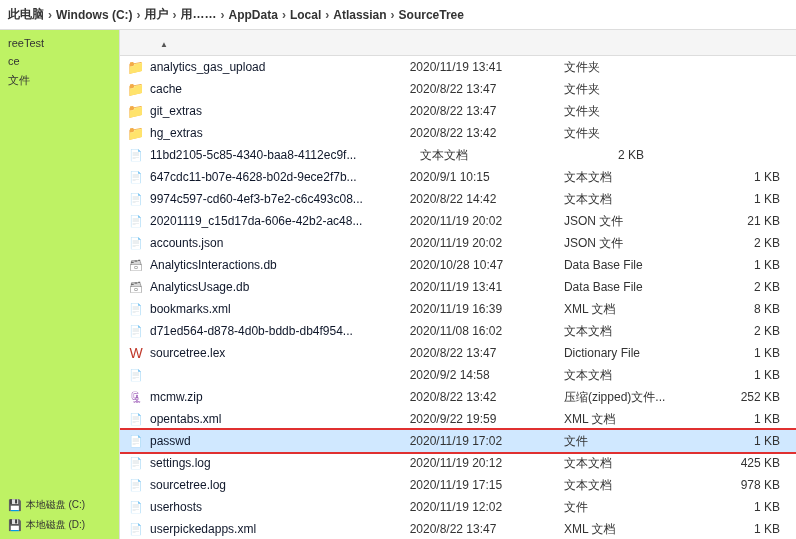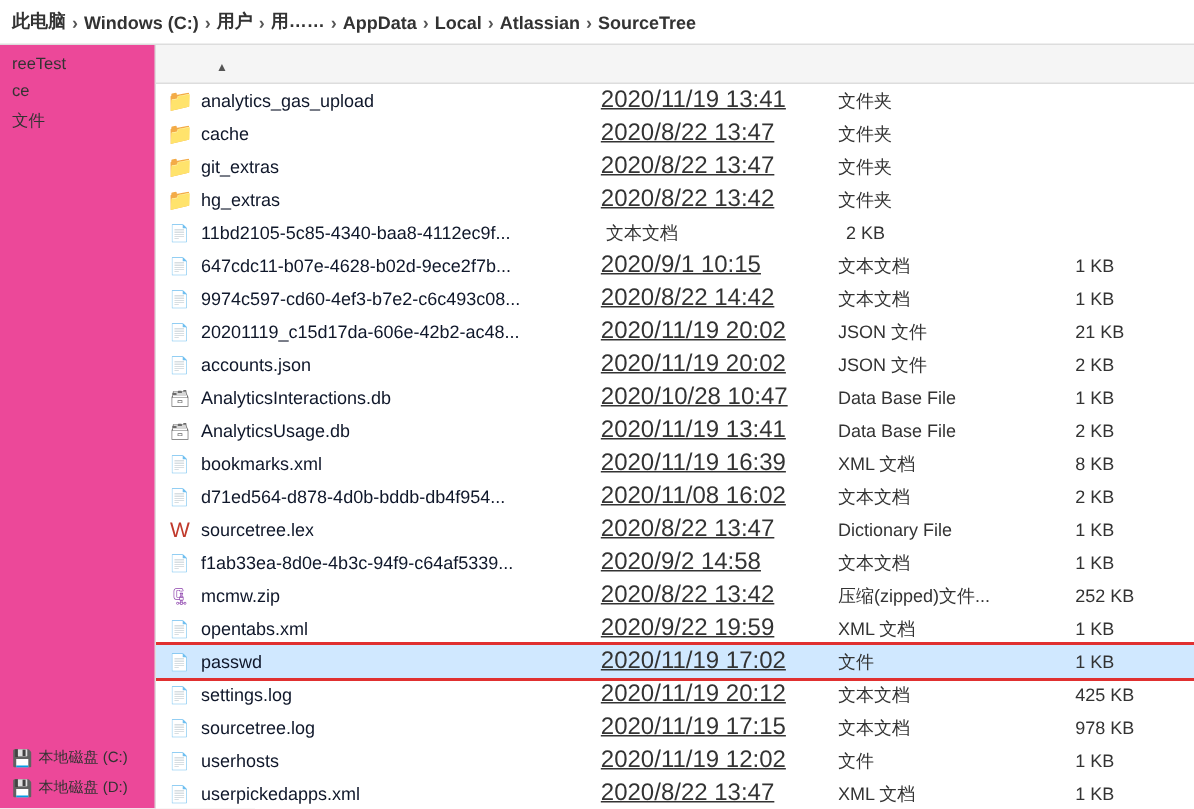--- a/index.html
+++ b/index.html
@@ -38,22 +38,22 @@
 
     
     .main-layout {
       display: flex;
       flex: 1;
       overflow: hidden;
     }
 
     
     .left-sidebar {
-      width: 104px;
-      background: #ec4899;
+      width: 120px;
+      background: #bef264;
       border-right: 1px solid #ddd;
       padding: 4px 0;
       display: flex;
       flex-direction: column;
       font-size: 11px;
     }
     .left-nav-item {
       padding: 3px 8px;
       cursor: pointer;
       white-space: nowrap;
@@ -132,38 +132,37 @@
     }
     .file-name-text {
       overflow: hidden;
       text-overflow: ellipsis;
       white-space: nowrap;
       font-size: 12px;
       color: #0f172a;
     }
     .file-cell-date {
       width: 160px;
-      font-size: 16px;
+      font-size: 12px;
       color: #333;
       white-space: nowrap;
-      text-decoration: underline;
     }
     .file-cell-type {
       width: 160px;
       font-size: 12px;
       color: #333;
       white-space: nowrap;
       overflow: hidden;
       text-overflow: ellipsis;
     }
     .file-cell-size {
       width: 80px;
       font-size: 12px;
       color: #333;
-      text-align: left;
+      text-align: right;
       padding-right: 16px;
     }
 
     
     .folder-icon { color: #f5c842; font-size: 14px; }
     .file-icon-txt { color: #4a90d9; font-size: 11px; }
     .file-icon-gen { color: #888; font-size: 11px; }
     .file-icon-json { color: #e8a000; font-size: 11px; }
     .file-icon-db { color: #6b6b6b; font-size: 11px; }
     .file-icon-xml { color: #d97b4a; font-size: 11px; }
@@ -390,21 +389,20 @@
     </div>
     <div class="file-cell-date">2020/8/22 13:47</div>
     <div class="file-cell-type">Dictionary File</div>
     <div class="file-cell-size">1 KB</div>
   </div>
         <div class="file-row">
     <div class="file-cell-name">
       <div class="file-icon">
               <span class="file-icon file-icon-txt">📄</span>
             </div>
-      <span class="file-name-text">f1ab33ea-8d0e-4b3c-94f9-c64af5339...</span>
     </div>
     <div class="file-cell-date">2020/9/2 14:58</div>
     <div class="file-cell-type">文本文档</div>
     <div class="file-cell-size">1 KB</div>
   </div>
         <div class="file-row">
     <div class="file-cell-name">
       <div class="file-icon">
               <span class="file-icon file-icon-zip">🗜</span>
             </div>

